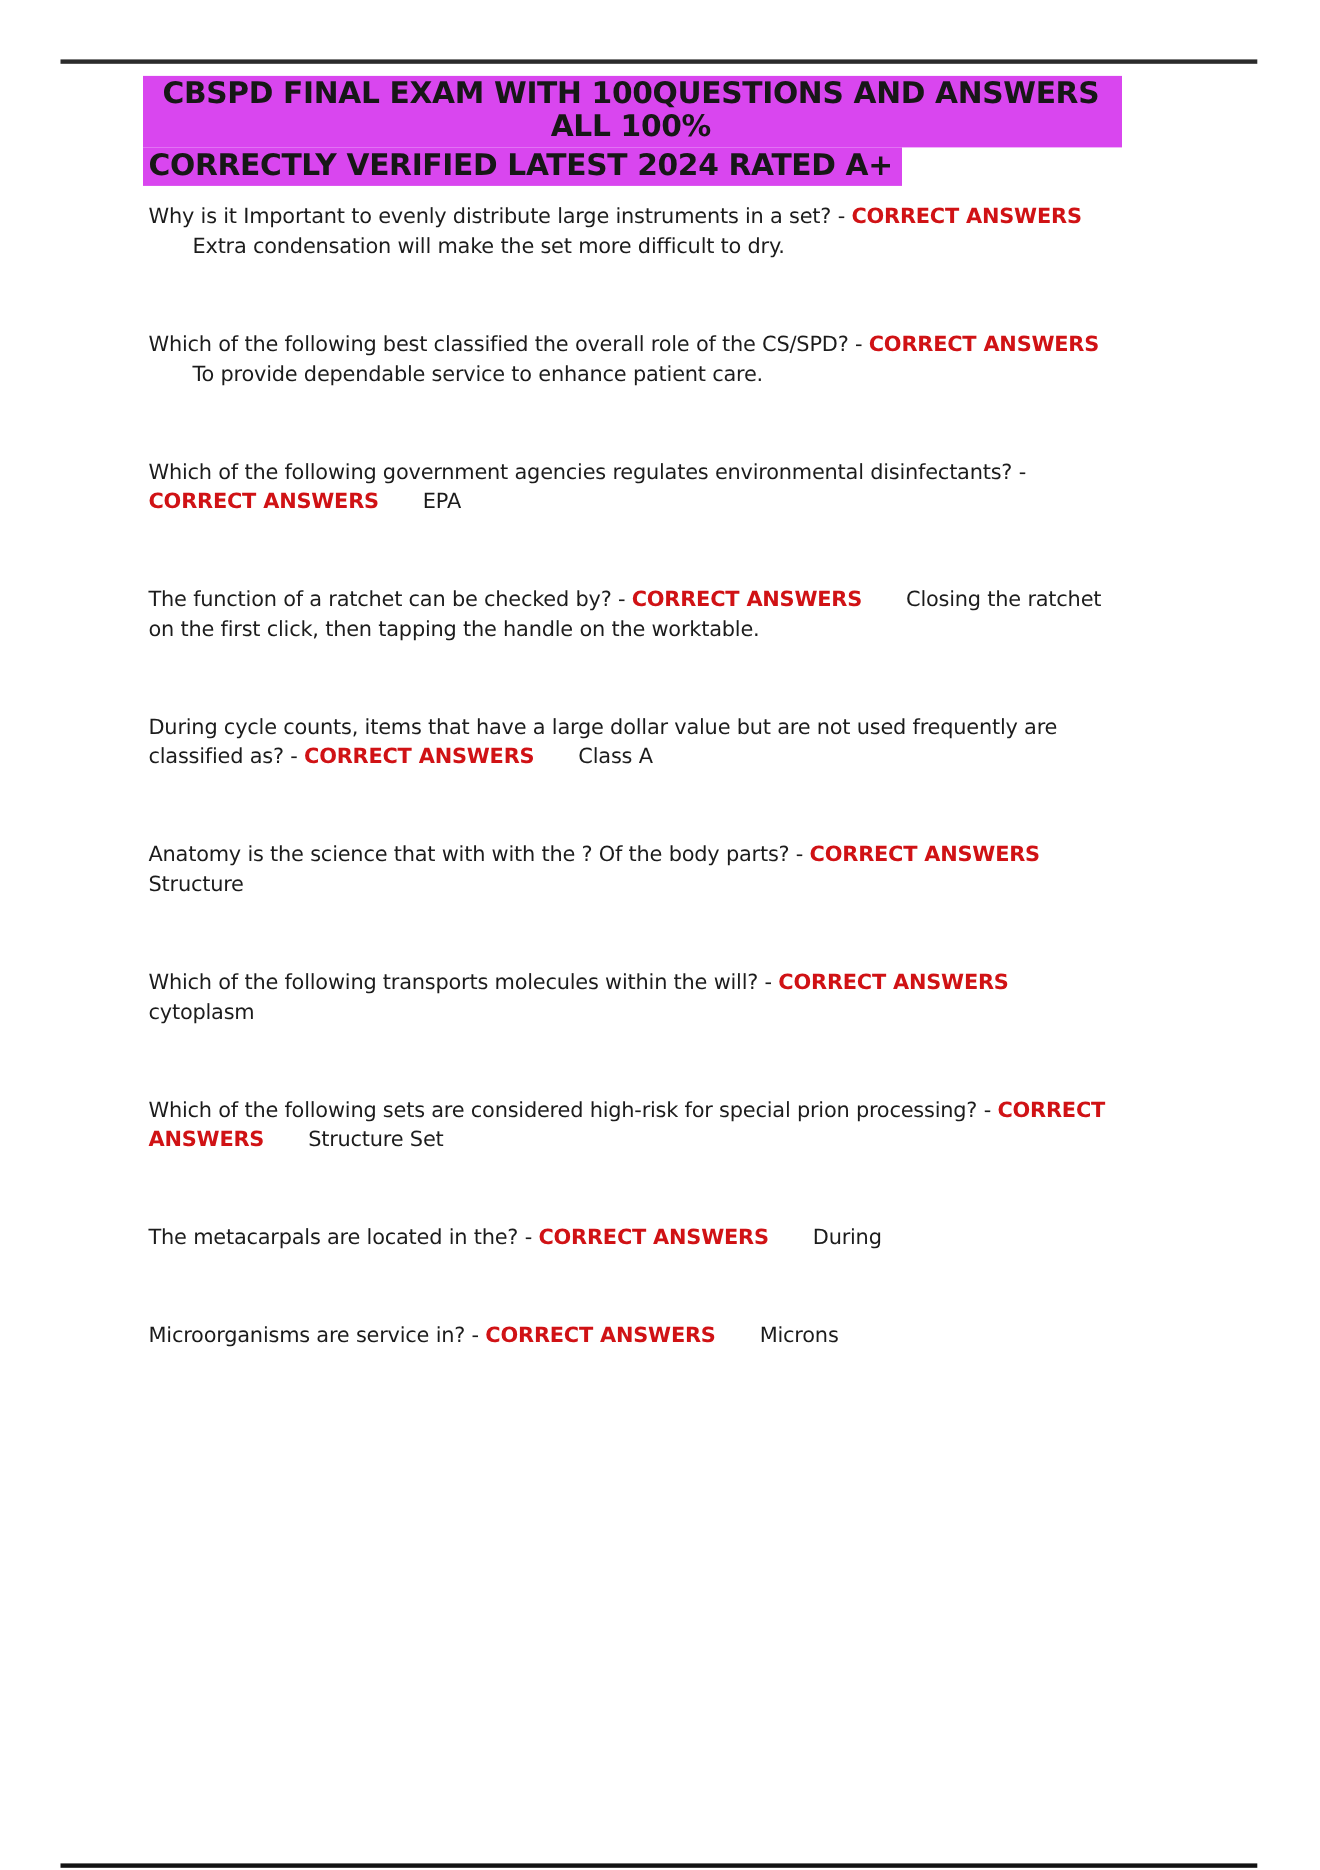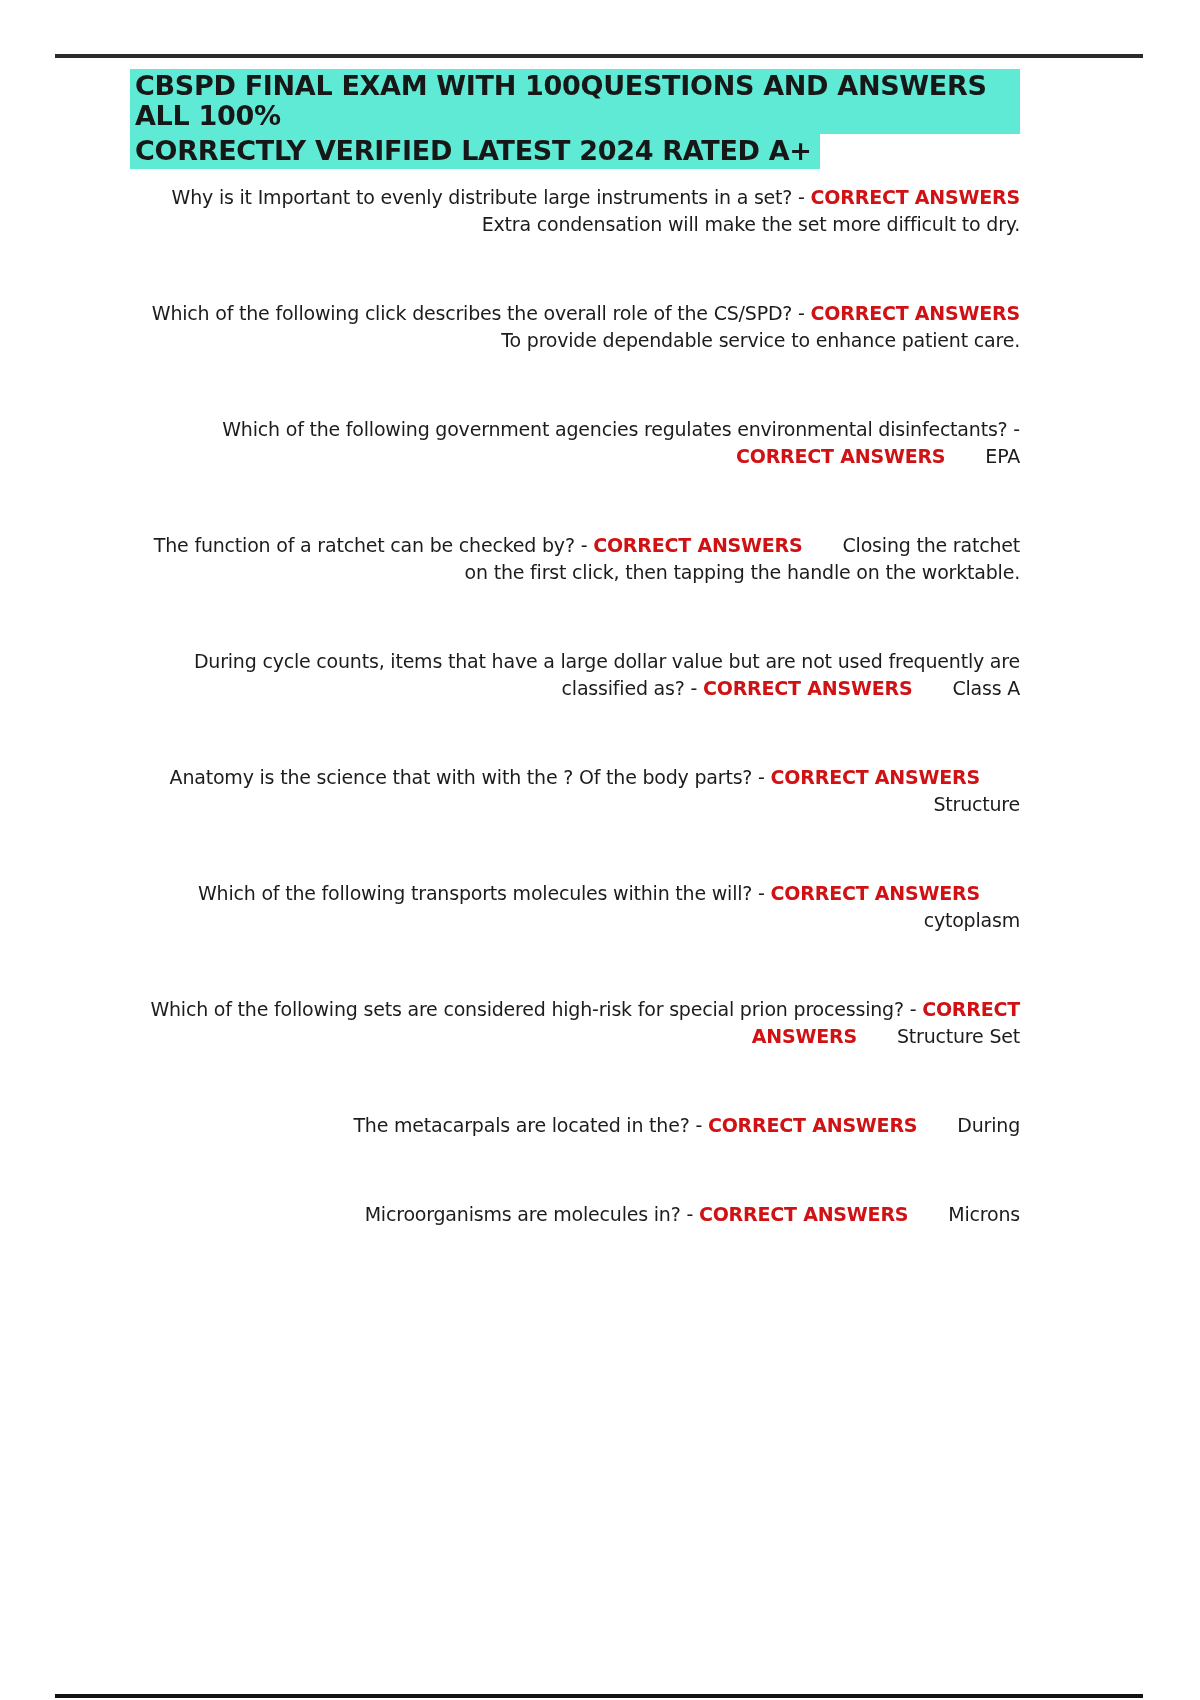--- a/index.html
+++ b/index.html
@@ -28,33 +28,33 @@
   .title {
     font-size: 27px;
     font-weight: bold;
     letter-spacing: -0.3px;
     color: #171717;
     margin: 0 0 15px 0;
   }
   .title-line { margin: 0; padding: 0; }
   .hl {
     display: inline-block;
-    background: #5eead4;
+    background: #d946ef;
     line-height: 30px;
     padding: 2px 8px 3px 5px;
     margin-left: -5px;
+    text-align: center;
   }
   .qa-list { margin: 0; }
   .qa {
     font-size: 19px;
     line-height: 27px;
     letter-spacing: -0.2px;
     color: #1c1c1c;
     margin: 0 0 62px 0;
-    text-align: right;
   }
   .label {
     color: #d01215;
     font-weight: bold;
   }
   .gap {
     display: inline-block;
     width: 40px;
   }
 </style>
@@ -65,34 +65,34 @@
 
 <div class="content">
   <div class="title">
     <div class="title-line"><span class="hl">CBSPD FINAL EXAM WITH 100QUESTIONS AND ANSWERS ALL 100%</span></div>
     <div class="title-line"><span class="hl">CORRECTLY VERIFIED LATEST 2024 RATED A+</span></div>
   </div>
 
   <div class="qa-list">
   <p class="qa"><span class="q">Why is it Important to evenly distribute large instruments in a set?</span> <span class="sep">-</span> <span class="label">CORRECT ANSWERS</span><span class="gap"></span><span class="a">Extra condensation will make the set more difficult to dry.</span></p>
 
-  <p class="qa"><span class="q">Which of the following click describes the overall role of the CS/SPD?</span> <span class="sep">-</span> <span class="label">CORRECT ANSWERS</span><span class="gap"></span><span class="a">To provide dependable service to enhance patient care.</span></p>
+  <p class="qa"><span class="q">Which of the following best classified the overall role of the CS/SPD?</span> <span class="sep">-</span> <span class="label">CORRECT ANSWERS</span><span class="gap"></span><span class="a">To provide dependable service to enhance patient care.</span></p>
 
   <p class="qa"><span class="q">Which of the following government agencies regulates environmental disinfectants?</span> <span class="sep">-</span> <span class="label">CORRECT ANSWERS</span><span class="gap"></span><span class="a">EPA</span></p>
 
   <p class="qa"><span class="q">The function of a ratchet can be checked by?</span> <span class="sep">-</span> <span class="label">CORRECT ANSWERS</span><span class="gap"></span><span class="a">Closing the ratchet on the first click, then tapping the handle on the worktable.</span></p>
 
   <p class="qa"><span class="q">During cycle counts, items that have a large dollar value but are not used frequently are classified as?</span> <span class="sep">-</span> <span class="label">CORRECT ANSWERS</span><span class="gap"></span><span class="a">Class A</span></p>
 
   <p class="qa"><span class="q">Anatomy is the science that with with the ? Of the body parts?</span> <span class="sep">-</span> <span class="label">CORRECT ANSWERS</span><span class="gap"></span><span class="a">Structure</span></p>
 
   <p class="qa"><span class="q">Which of the following transports molecules within the will?</span> <span class="sep">-</span> <span class="label">CORRECT ANSWERS</span><span class="gap"></span><span class="a">cytoplasm</span></p>
 
   <p class="qa"><span class="q">Which of the following sets are considered high-risk for special prion processing?</span> <span class="sep">-</span> <span class="label">CORRECT ANSWERS</span><span class="gap"></span><span class="a">Structure Set</span></p>
 
   <p class="qa"><span class="q">The metacarpals are located in the?</span> <span class="sep">-</span> <span class="label">CORRECT ANSWERS</span><span class="gap"></span><span class="a">During</span></p>
 
-  <p class="qa"><span class="q">Microorganisms are molecules in?</span> <span class="sep">-</span> <span class="label">CORRECT ANSWERS</span><span class="gap"></span><span class="a">Microns</span></p>
+  <p class="qa"><span class="q">Microorganisms are service in?</span> <span class="sep">-</span> <span class="label">CORRECT ANSWERS</span><span class="gap"></span><span class="a">Microns</span></p>
 
 </div>
 </div>
 
 <div class="rule rule-bottom"></div>
 
 </body></html>

